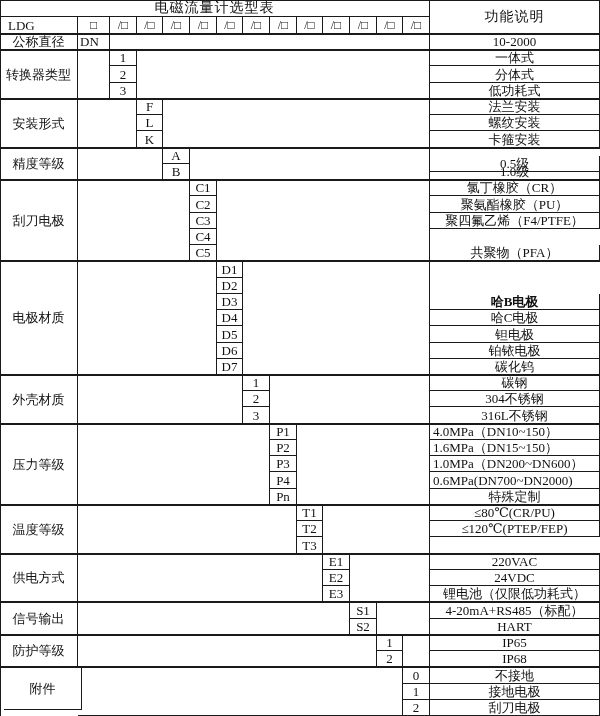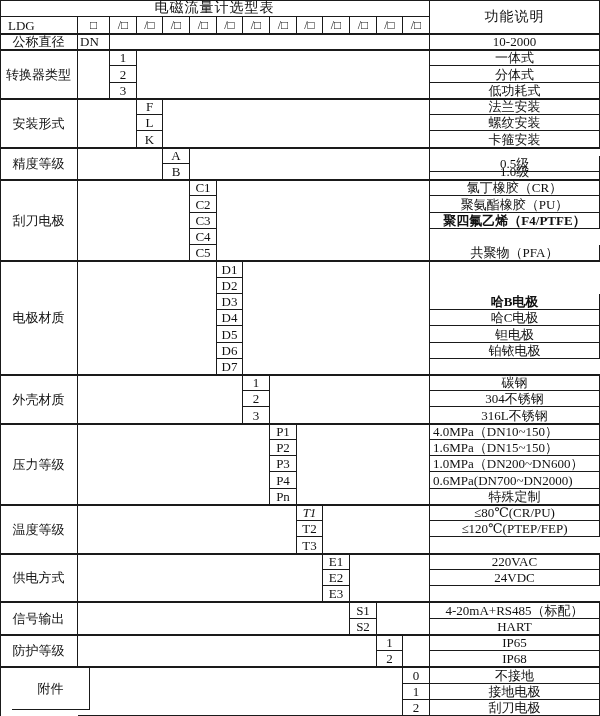--- a/index.html
+++ b/index.html
@@ -77,39 +77,40 @@
     <div class="cell" style="left: 430px; top: 164px; width: 170px; height: 16px;">1.0级</div>
     <div class="cell" style="left: 190px; top: 148px; width: 240px; height: 32px;"></div>
     <div class="hline" style="top: 147px;"></div>
     <div class="cell" style="left: 0px; top: 180px; width: 78px; height: 81px;">刮刀电极</div>
     <div class="cell" style="left: 78px; top: 180px; width: 112px; height: 81px;"></div>
     <div class="cell" style="left: 190px; top: 180px; width: 27px; height: 16px;">C1</div>
     <div class="cell" style="left: 430px; top: 180px; width: 170px; height: 16px;">氯丁橡胶（CR）</div>
     <div class="cell" style="left: 190px; top: 196px; width: 27px; height: 17px;">C2</div>
     <div class="cell" style="left: 430px; top: 196px; width: 170px; height: 17px;">聚氨酯橡胶（PU）</div>
     <div class="cell" style="left: 190px; top: 213px; width: 27px; height: 16px;">C3</div>
-    <div class="cell" style="left: 430px; top: 213px; width: 170px; height: 16px; font-weight: bold;">聚四氟乙烯（F4/PTFE）</div>
+    <div class="cell" style="left: 430px; top: 213px; width: 170px; height: 16px;">聚四氟乙烯（F4/PTFE）</div>
     <div class="cell" style="left: 190px; top: 229px; width: 27px; height: 16px;">C4</div>
     <div class="cell" style="left: 190px; top: 245px; width: 27px; height: 16px;">C5</div>
     <div class="cell" style="left: 430px; top: 245px; width: 170px; height: 16px;">共聚物（PFA）</div>
     <div class="cell" style="left: 217px; top: 180px; width: 213px; height: 81px;"></div>
     <div class="hline" style="top: 179px;"></div>
     <div class="cell" style="left: 0px; top: 261px; width: 78px; height: 114px;">电极材质</div>
     <div class="cell" style="left: 78px; top: 261px; width: 139px; height: 114px;"></div>
     <div class="cell" style="left: 217px; top: 261px; width: 26px; height: 17px;">D1</div>
     <div class="cell" style="left: 217px; top: 278px; width: 26px; height: 16px;">D2</div>
     <div class="cell" style="left: 217px; top: 294px; width: 26px; height: 16px;">D3</div>
     <div class="cell" style="left: 430px; top: 294px; width: 170px; height: 16px; font-weight: bold;">哈B电极</div>
     <div class="cell" style="left: 217px; top: 310px; width: 26px; height: 16px;">D4</div>
     <div class="cell" style="left: 430px; top: 310px; width: 170px; height: 16px;">哈C电极</div>
     <div class="cell" style="left: 217px; top: 326px; width: 26px; height: 17px;">D5</div>
     <div class="cell" style="left: 430px; top: 326px; width: 170px; height: 17px;">钽电极</div>
     <div class="cell" style="left: 217px; top: 343px; width: 26px; height: 16px;">D6</div>
     <div class="cell" style="left: 430px; top: 343px; width: 170px; height: 16px;">铂铱电极</div>
     <div class="cell" style="left: 217px; top: 359px; width: 26px; height: 16px;">D7</div>
+    <div class="cell" style="left: 430px; top: 359px; width: 170px; height: 16px;">碳化钨</div>
     <div class="cell" style="left: 243px; top: 261px; width: 187px; height: 114px;"></div>
     <div class="hline" style="top: 260px;"></div>
     <div class="cell" style="left: 0px; top: 375px; width: 78px; height: 49px;">外壳材质</div>
     <div class="cell" style="left: 78px; top: 375px; width: 165px; height: 49px;"></div>
     <div class="cell" style="left: 243px; top: 375px; width: 27px; height: 16px;">1</div>
     <div class="cell" style="left: 430px; top: 375px; width: 170px; height: 16px;">碳钢</div>
     <div class="cell" style="left: 243px; top: 391px; width: 27px; height: 16px;">2</div>
     <div class="cell" style="left: 430px; top: 391px; width: 170px; height: 16px;">304不锈钢</div>
     <div class="cell" style="left: 243px; top: 407px; width: 27px; height: 17px;">3</div>
     <div class="cell" style="left: 430px; top: 407px; width: 170px; height: 17px;">316L不锈钢</div>
@@ -124,53 +125,54 @@
     <div class="cell" style="left: 270px; top: 456px; width: 27px; height: 16px;">P3</div>
     <div class="cell left pad3" style="left: 430px; top: 456px; width: 170px; height: 16px;">1.0MPa（DN200~DN600）</div>
     <div class="cell" style="left: 270px; top: 472px; width: 27px; height: 17px;">P4</div>
     <div class="cell left pad3" style="left: 430px; top: 472px; width: 170px; height: 17px;">0.6MPa(DN700~DN2000)</div>
     <div class="cell" style="left: 270px; top: 489px; width: 27px; height: 16px;">Pn</div>
     <div class="cell" style="left: 430px; top: 489px; width: 170px; height: 16px;">特殊定制</div>
     <div class="cell" style="left: 297px; top: 424px; width: 133px; height: 81px;"></div>
     <div class="hline" style="top: 423px;"></div>
     <div class="cell" style="left: 0px; top: 505px; width: 78px; height: 49px;">温度等级</div>
     <div class="cell" style="left: 78px; top: 505px; width: 219px; height: 49px;"></div>
-    <div class="cell" style="left: 297px; top: 505px; width: 26px; height: 16px; font-style: italic;">T1</div>
+    <div class="cell" style="left: 297px; top: 505px; width: 26px; height: 16px;">T1</div>
     <div class="cell" style="left: 430px; top: 505px; width: 170px; height: 16px;">≤80℃(CR/PU)</div>
     <div class="cell" style="left: 297px; top: 521px; width: 26px; height: 16px;">T2</div>
     <div class="cell" style="left: 430px; top: 521px; width: 170px; height: 16px;">≤120℃(PTEP/FEP)</div>
     <div class="cell" style="left: 297px; top: 537px; width: 26px; height: 17px;">T3</div>
     <div class="cell" style="left: 323px; top: 505px; width: 107px; height: 49px;"></div>
     <div class="hline" style="top: 504px;"></div>
     <div class="cell" style="left: 0px; top: 554px; width: 78px; height: 48px;">供电方式</div>
     <div class="cell" style="left: 78px; top: 554px; width: 245px; height: 48px;"></div>
     <div class="cell" style="left: 323px; top: 554px; width: 27px; height: 16px;">E1</div>
     <div class="cell" style="left: 430px; top: 554px; width: 170px; height: 16px;">220VAC</div>
     <div class="cell" style="left: 323px; top: 570px; width: 27px; height: 16px;">E2</div>
     <div class="cell" style="left: 430px; top: 570px; width: 170px; height: 16px;">24VDC</div>
     <div class="cell" style="left: 323px; top: 586px; width: 27px; height: 16px;">E3</div>
+    <div class="cell" style="left: 430px; top: 586px; width: 170px; height: 16px;">锂电池（仅限低功耗式）</div>
     <div class="cell" style="left: 350px; top: 554px; width: 80px; height: 48px;"></div>
     <div class="hline" style="top: 553px;"></div>
     <div class="cell" style="left: 0px; top: 602px; width: 78px; height: 33px;">信号输出</div>
     <div class="cell" style="left: 78px; top: 602px; width: 272px; height: 33px;"></div>
     <div class="cell" style="left: 350px; top: 602px; width: 27px; height: 17px;">S1</div>
     <div class="cell" style="left: 430px; top: 602px; width: 170px; height: 17px;">4-20mA+RS485（标配）</div>
     <div class="cell" style="left: 350px; top: 619px; width: 27px; height: 16px;">S2</div>
     <div class="cell" style="left: 430px; top: 619px; width: 170px; height: 16px;">HART</div>
     <div class="cell" style="left: 377px; top: 602px; width: 53px; height: 33px;"></div>
     <div class="hline" style="top: 601px;"></div>
     <div class="cell" style="left: 0px; top: 635px; width: 78px; height: 32px;">防护等级</div>
     <div class="cell" style="left: 78px; top: 635px; width: 299px; height: 32px;"></div>
     <div class="cell" style="left: 377px; top: 635px; width: 26px; height: 16px;">1</div>
     <div class="cell" style="left: 430px; top: 635px; width: 170px; height: 16px;">IP65</div>
     <div class="cell" style="left: 377px; top: 651px; width: 26px; height: 16px;">2</div>
     <div class="cell" style="left: 430px; top: 651px; width: 170px; height: 16px;">IP68</div>
     <div class="cell" style="left: 403px; top: 635px; width: 27px; height: 32px;"></div>
     <div class="hline" style="top: 634px;"></div>
-    <div class="cell" style="left: 12px; top: 667px; width: 78px; height: 43px;">附件</div>
+    <div class="cell" style="left: 4px; top: 667px; width: 78px; height: 43px;">附件</div>
     <div class="cell" style="left: 78px; top: 667px; width: 325px; height: 49px;"></div>
     <div class="cell" style="left: 403px; top: 667px; width: 27px; height: 17px;">0</div>
     <div class="cell" style="left: 430px; top: 667px; width: 170px; height: 17px;">不接地</div>
     <div class="cell" style="left: 403px; top: 684px; width: 27px; height: 16px;">1</div>
     <div class="cell" style="left: 430px; top: 684px; width: 170px; height: 16px;">接地电极</div>
     <div class="cell" style="left: 403px; top: 700px; width: 27px; height: 16px;">2</div>
     <div class="cell" style="left: 430px; top: 700px; width: 170px; height: 16px;">刮刀电极</div>
     <div class="hline" style="top: 666px;"></div>
   </div>
 

